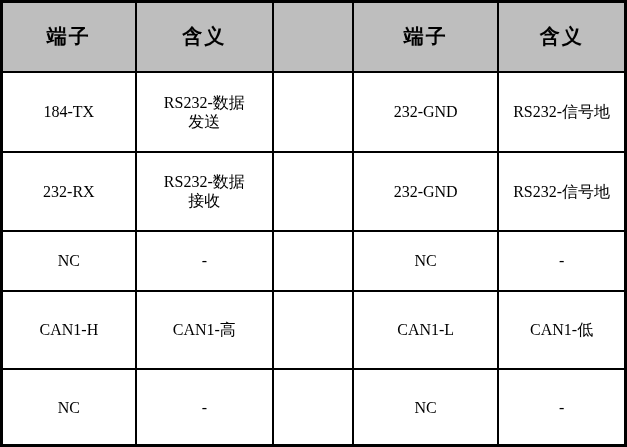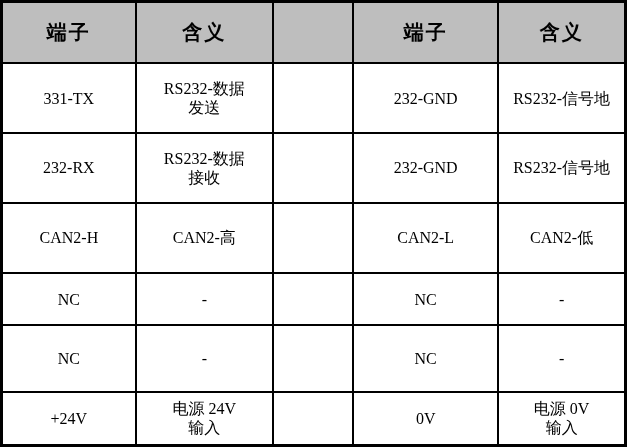--- a/index.html
+++ b/index.html
@@ -72,60 +72,51 @@
     </colgroup>
     <tbody>
       <tr class="hdr">
         <th>端子</th>
         <th>含义</th>
         <th></th>
         <th>端子</th>
         <th>含义</th>
       </tr>
       <tr class="r0">
-        <td>331-TX</td>
+        <td>184-TX</td>
         <td>RS232-数据
 发送</td>
         <td></td>
         <td>232-GND</td>
         <td>RS232-信号地</td>
       </tr>
       <tr class="r1">
         <td>232-RX</td>
         <td>RS232-数据
 接收</td>
         <td></td>
         <td>232-GND</td>
         <td>RS232-信号地</td>
       </tr>
-      <tr class="r2">
-        <td>CAN2-H</td>
-        <td>CAN2-高</td>
-        <td></td>
-        <td>CAN2-L</td>
-        <td>CAN2-低</td>
-      </tr>
       <tr class="r3">
         <td>NC</td>
         <td>-</td>
         <td></td>
         <td>NC</td>
         <td>-</td>
+      </tr>
+      <tr class="r5">
+        <td>CAN1-H</td>
+        <td>CAN1-高</td>
+        <td></td>
+        <td>CAN1-L</td>
+        <td>CAN1-低</td>
       </tr>
       <tr class="r6">
         <td>NC</td>
         <td>-</td>
         <td></td>
         <td>NC</td>
         <td>-</td>
       </tr>
-      <tr class="r7">
-        <td>+24V</td>
-        <td>电源&nbsp;24V
-输入</td>
-        <td></td>
-        <td>0V</td>
-        <td>电源&nbsp;0V
-输入</td>
-      </tr>
     </tbody>
   </table>
 </div>
 
 </body></html>

